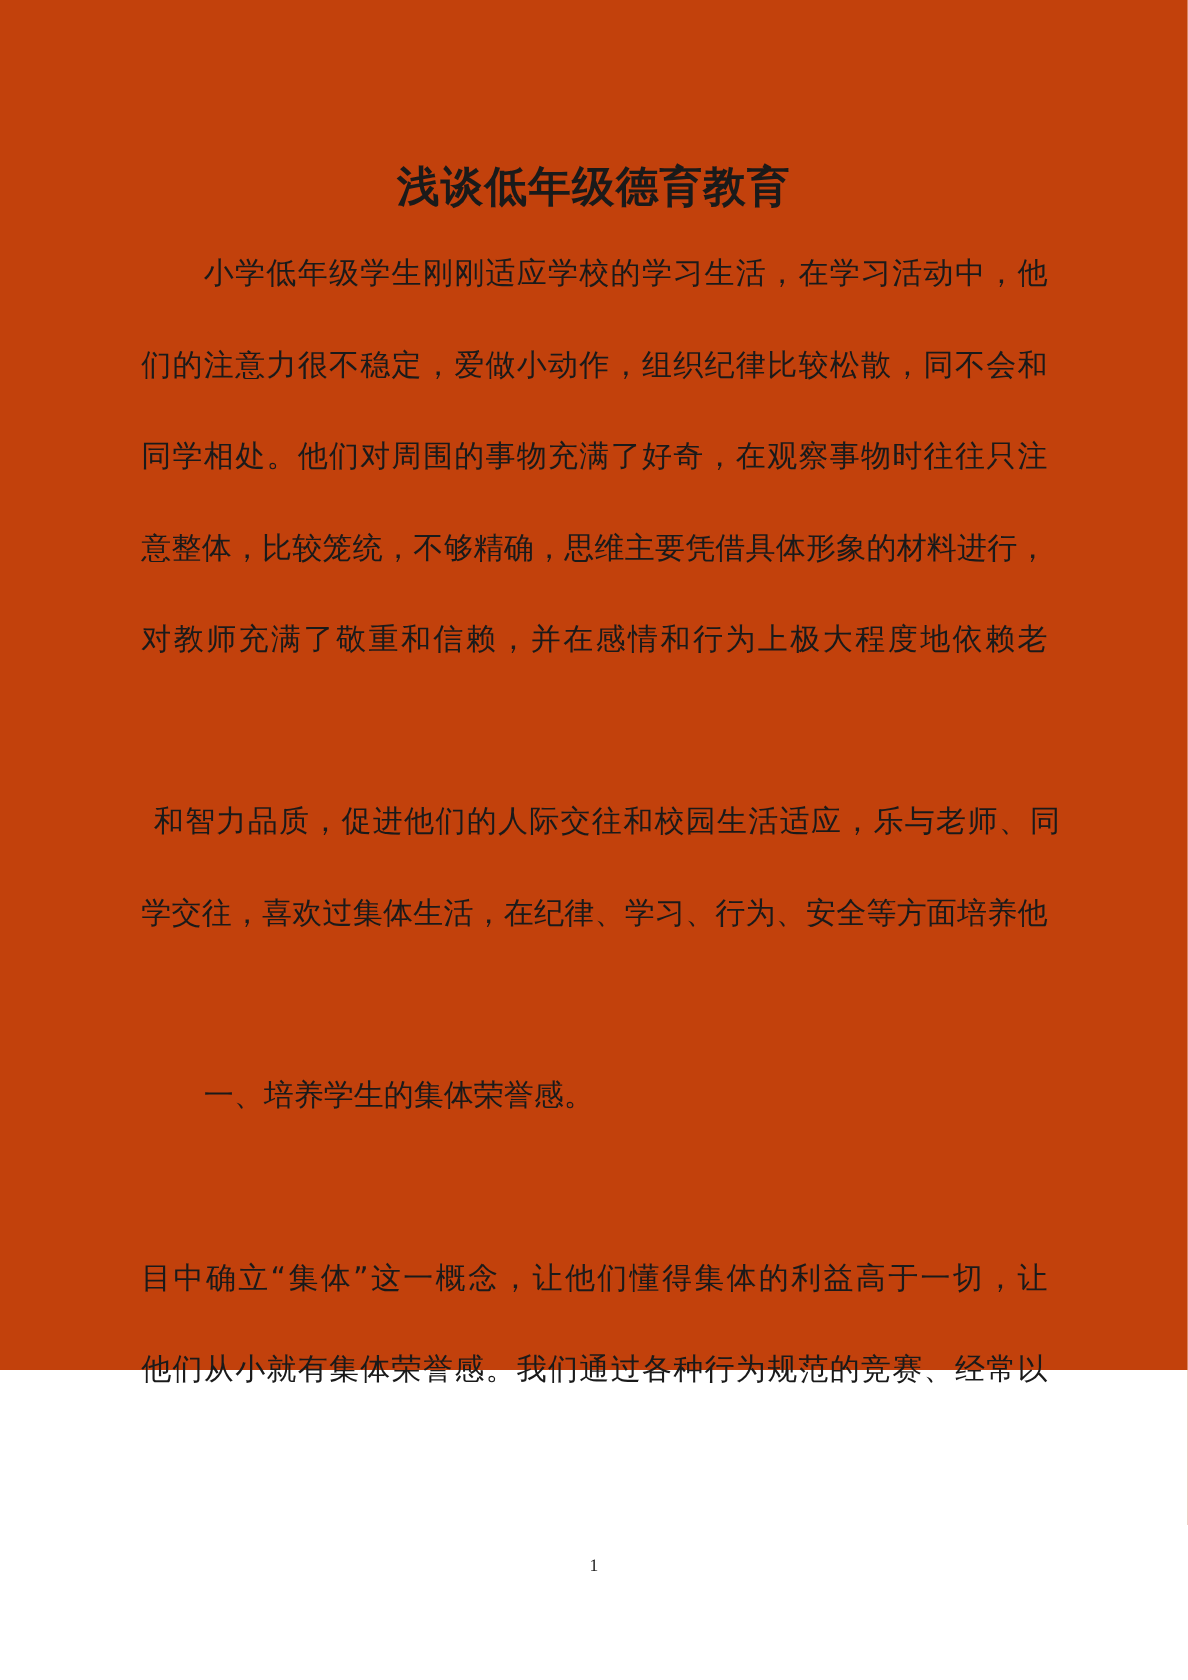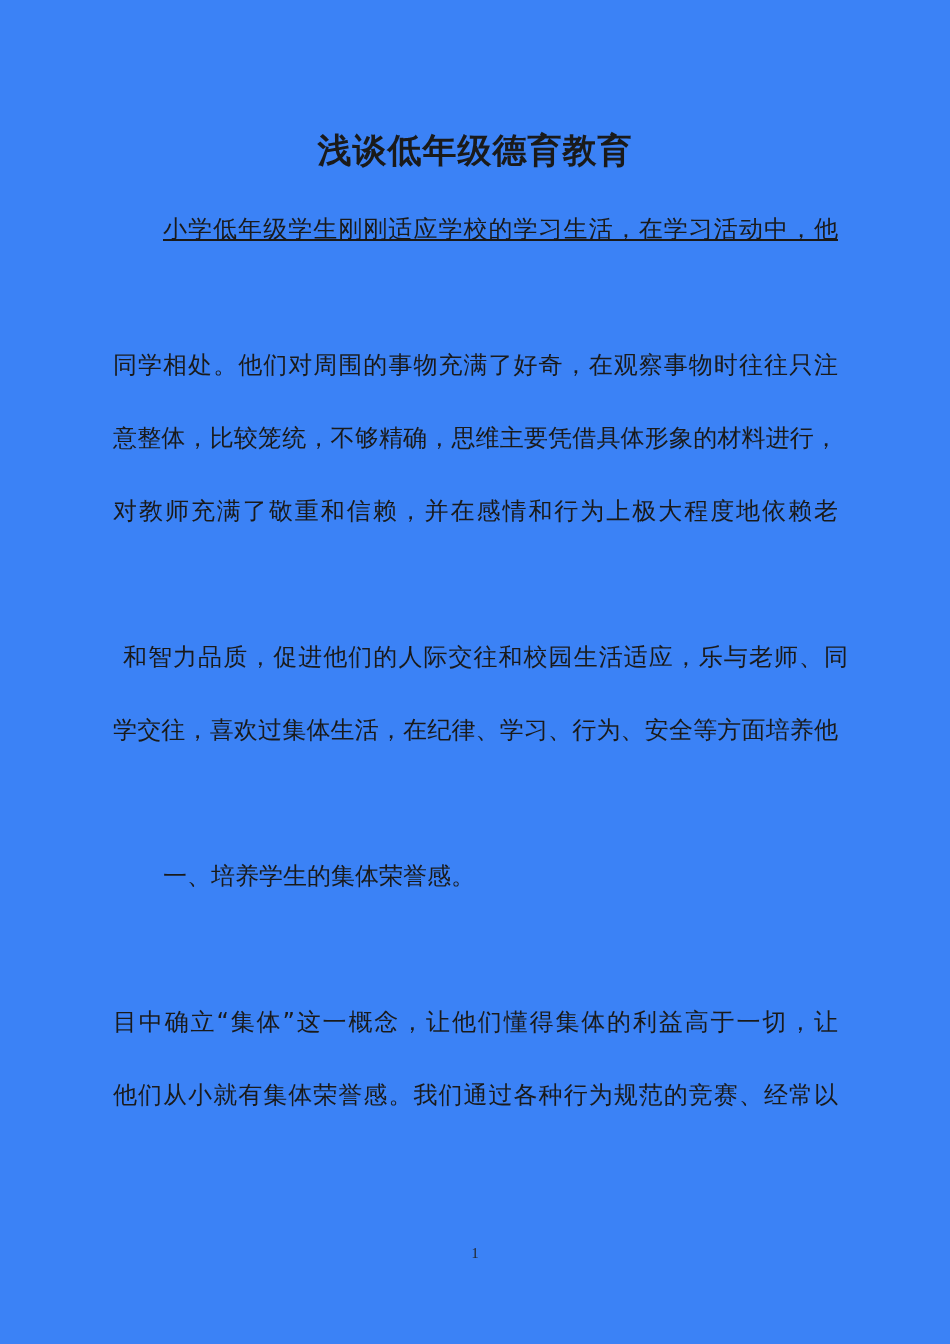--- a/index.html
+++ b/index.html
@@ -12,22 +12,22 @@
       height: 1344px;
       position: relative;
       overflow: hidden;
       font-family: "DejaVu Sans", "Liberation Sans", sans-serif;
       color: #1a1a1a;
     }
     .page {
       position: absolute;
       left: 0; top: 0;
       width: 950px;
-      height: 1344px;
-      background: #3b82f6;
+      height: 1096px;
+      background: #c2410c;
     }
     .title {
       position: absolute;
       top: 128px;
       left: 0;
       width: 950px;
       text-align: center;
       font-size: 34px;
       font-weight: bold;
       letter-spacing: 1px;
@@ -62,21 +62,22 @@
       font-size: 14px;
       color: #222;
     }
   </style>
 </head>
 <body>
 
 <div class="page">
   <div class="title">浅谈低年级德育教育</div>
 
-  <div class="line indent" style="top:213px;text-decoration:underline;">小学低年级学生刚刚适应学校的学习生活，在学习活动中，他</div>
+  <div class="line indent" style="top:202px;">小学低年级学生刚刚适应学校的学习生活，在学习活动中，他</div>
+  <div class="line" style="top:276px;">们的注意力很不稳定，爱做小动作，组织纪律比较松散，同不会和</div>
   <div class="line" style="top:349px;">同学相处。他们对周围的事物充满了好奇，在观察事物时往往只注</div>
   <div class="line" style="top:422px;">意整体，比较笼统，不够精确，思维主要凭借具体形象的材料进行，</div>
   <div class="line" style="top:495px;">对教师充满了敬重和信赖，并在感情和行为上极大程度地依赖老</div>
   <div class="line" style="top:641px;margin-left:10px;">和智力品质，促进他们的人际交往和校园生活适应，乐与老师、同</div>
   <div class="line" style="top:714px;">学交往，喜欢过集体生活，在纪律、学习、行为、安全等方面培养他</div>
 
   <div class="line indent short" style="top:860px;">一、培养学生的集体荣誉感。</div>
 
   <div class="line" style="top:1006px;">目中确立“集体”这一概念，让他们懂得集体的利益高于一切，让</div>
   <div class="line" style="top:1079px;">他们从小就有集体荣誉感。我们通过各种行为规范的竞赛、经常以</div>

